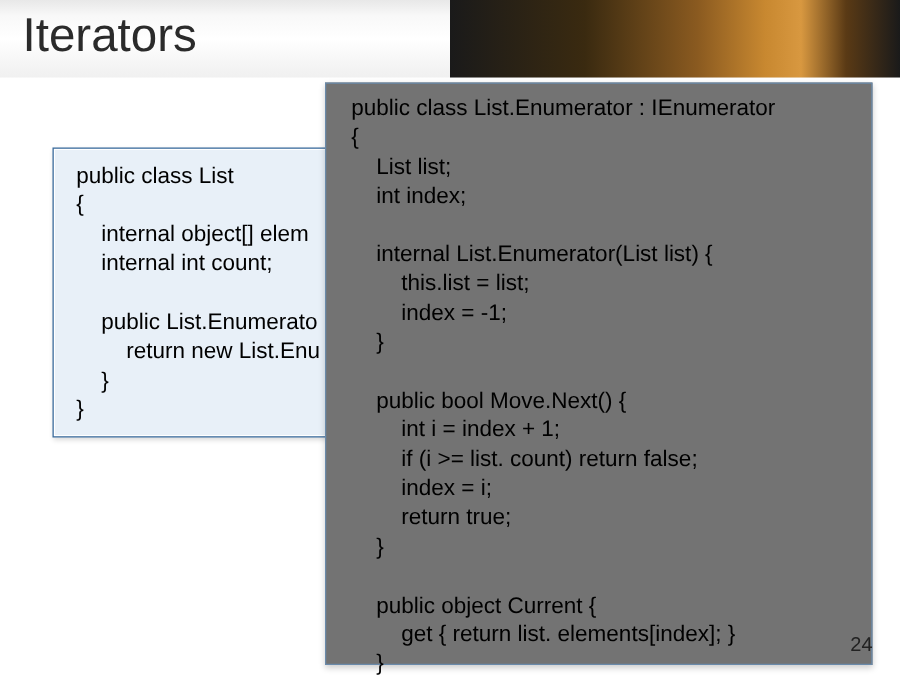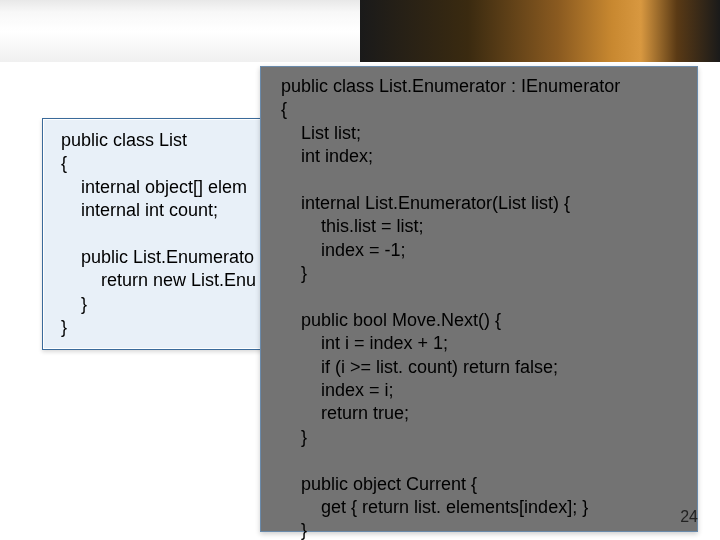--- a/index.html
+++ b/index.html
@@ -46,20 +46,21 @@
     position: absolute; right: 22px; bottom: 14px;
     font-size: 16px; color: #222;
   }
 </style>
 </head>
 <body>
 
 <div class="slide">
   <div class="header-band"></div>
   <div class="header-accent"></div>
+  <div class="title">Iterators</div>
 
   <div class="codebox-back" style="top:118px; left:42px; width:430px; height:232px;">public class List
 {
     internal object[] elem
     internal int count;
 
     public List.Enumerato
         return new List.Enu
     }
 }</div>

